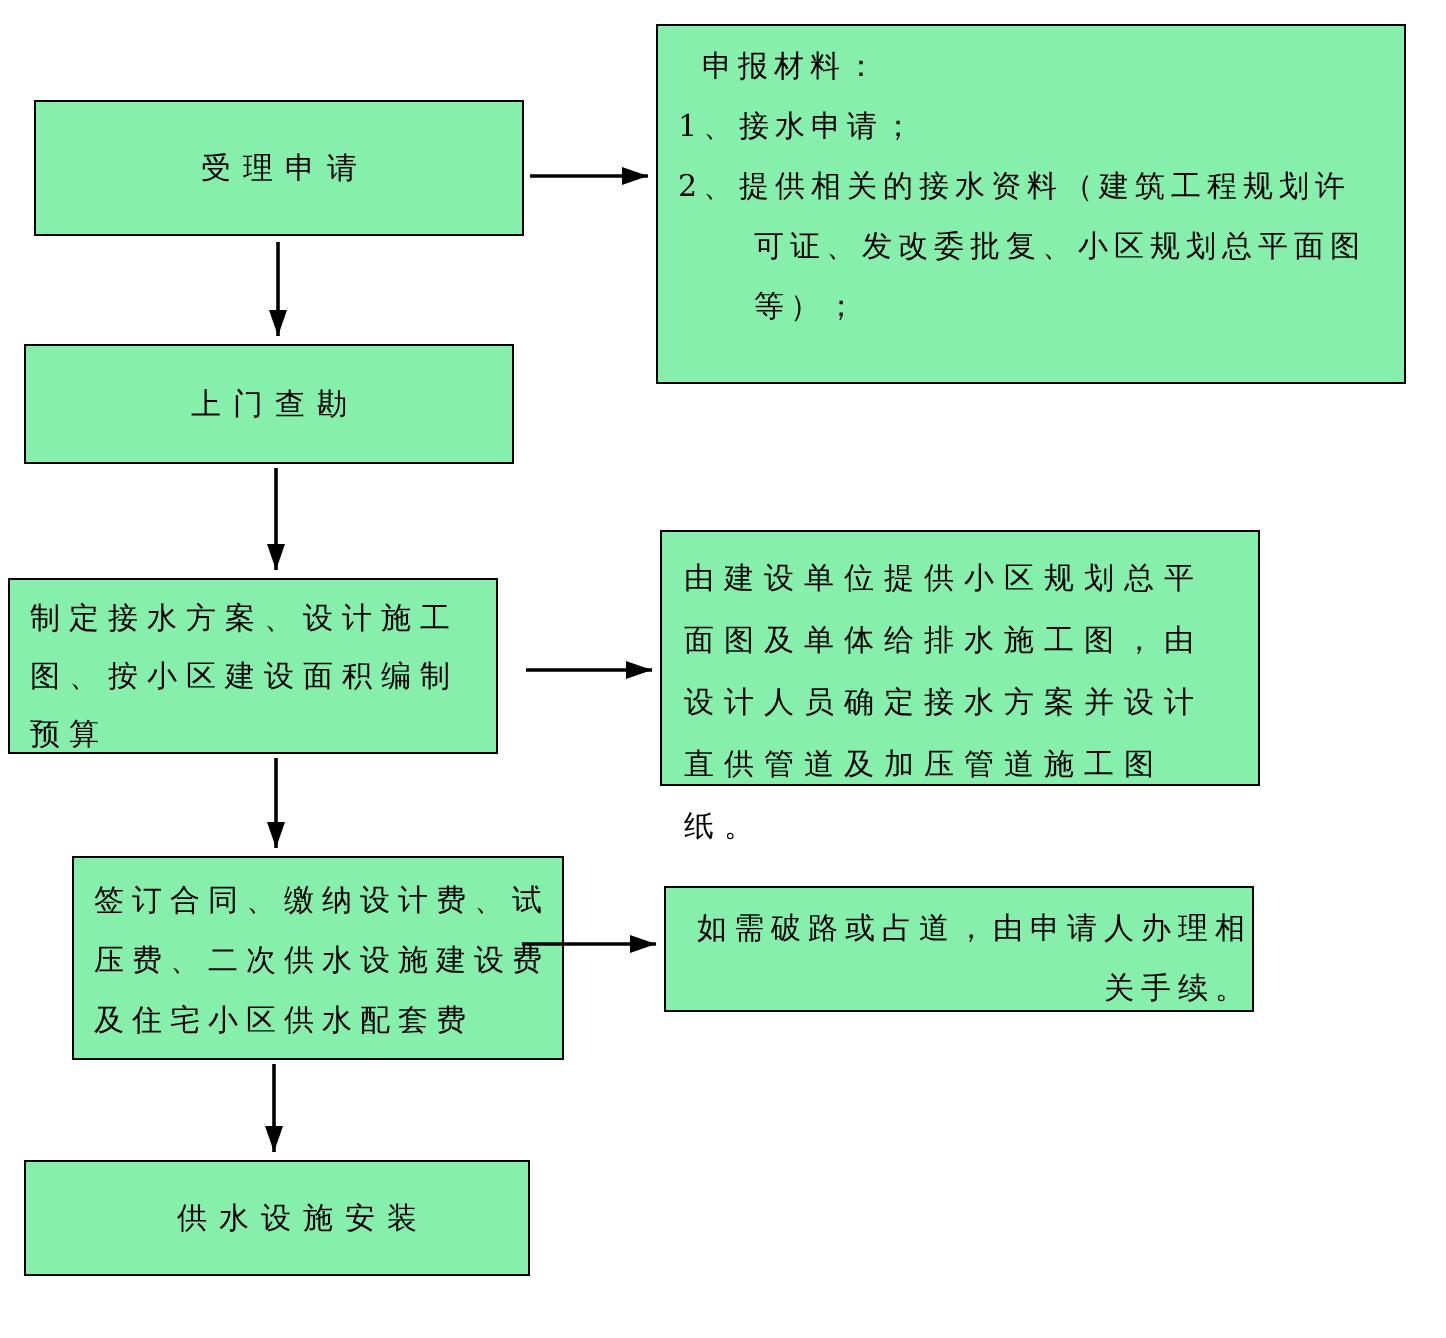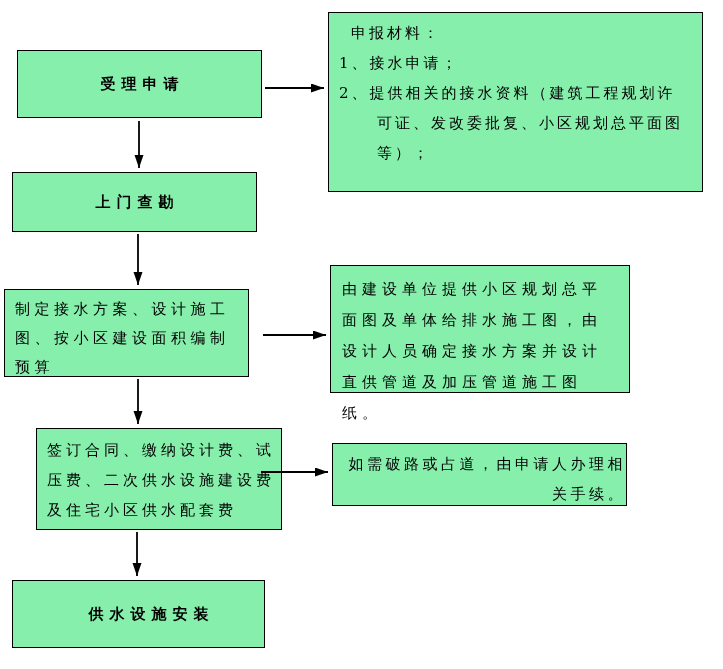--- a/index.html
+++ b/index.html
@@ -18,27 +18,26 @@
     background:#86efac;
     font-size:15px;
   }
   .center{
     display:flex;
     align-items:center;
     justify-content:center;
     text-align:center;
     letter-spacing:6px;
     text-indent:6px;
-    font-weight:bold;
   }
   .b1{left:17px;top:50px;width:245px;height:68px;}
   .b2{left:12px;top:172px;width:245px;height:60px;}
   .b3{left:4px;top:289px;width:245px;height:88px;padding:5px 6px 0 10px;line-height:29px;letter-spacing:4.5px;}
   .b4{left:12px;top:428px;width:246px;height:102px;padding:6px 6px 0 10px;line-height:30px;letter-spacing:4px;margin-left:24px;}
-  .b5{left:12px;top:580px;width:253px;height:68px;padding-left:20px;}
+  .b5{left:12px;top:580px;width:253px;height:58px;padding-left:20px;}
   .r1{left:328px;top:12px;width:375px;height:180px;padding:5px 10px 0 10px;line-height:30px;letter-spacing:3px;}
   .r2{left:330px;top:265px;width:300px;height:128px;padding:8px 8px 16px 11px;line-height:31px;letter-spacing:5px;}
   .r3{left:332px;top:443px;width:295px;height:63px;padding:5px 0 0 10px;line-height:30px;letter-spacing:3.5px;text-align:right;}
   .r1 .note-title{padding-left:12px;}
   .r1 .note-item{padding-left:38px;text-indent:-38px;}
   svg.arrows{
     position:absolute;left:0;top:0;
     pointer-events:none;
   }
   svg.arrows line{stroke:#000000;stroke-width:1.8px;}

